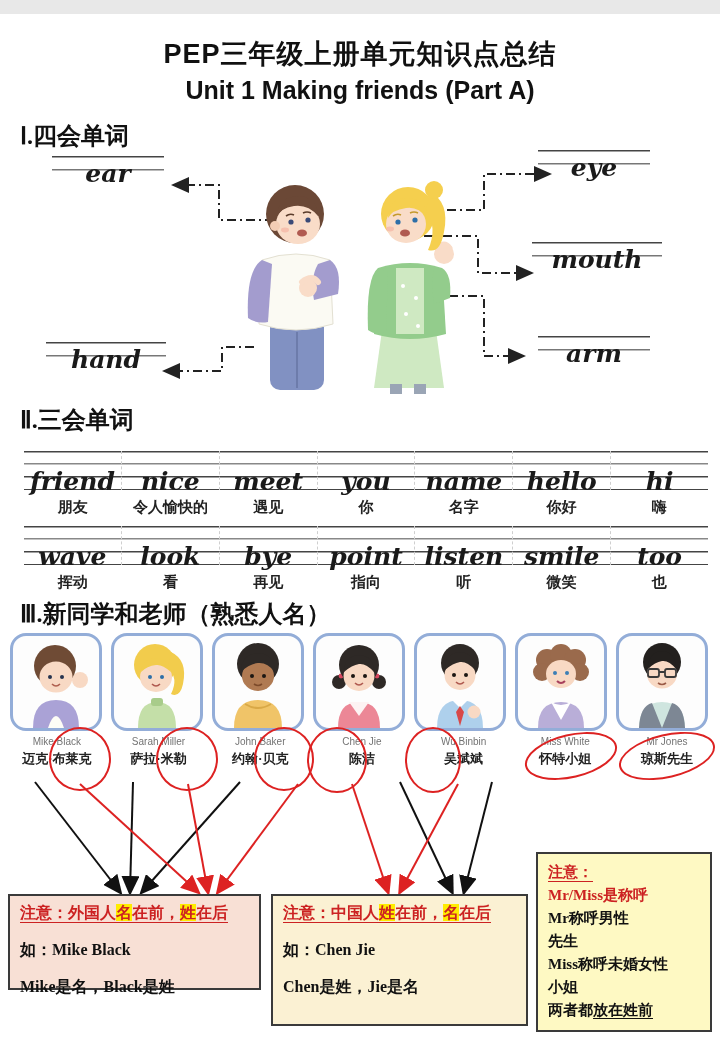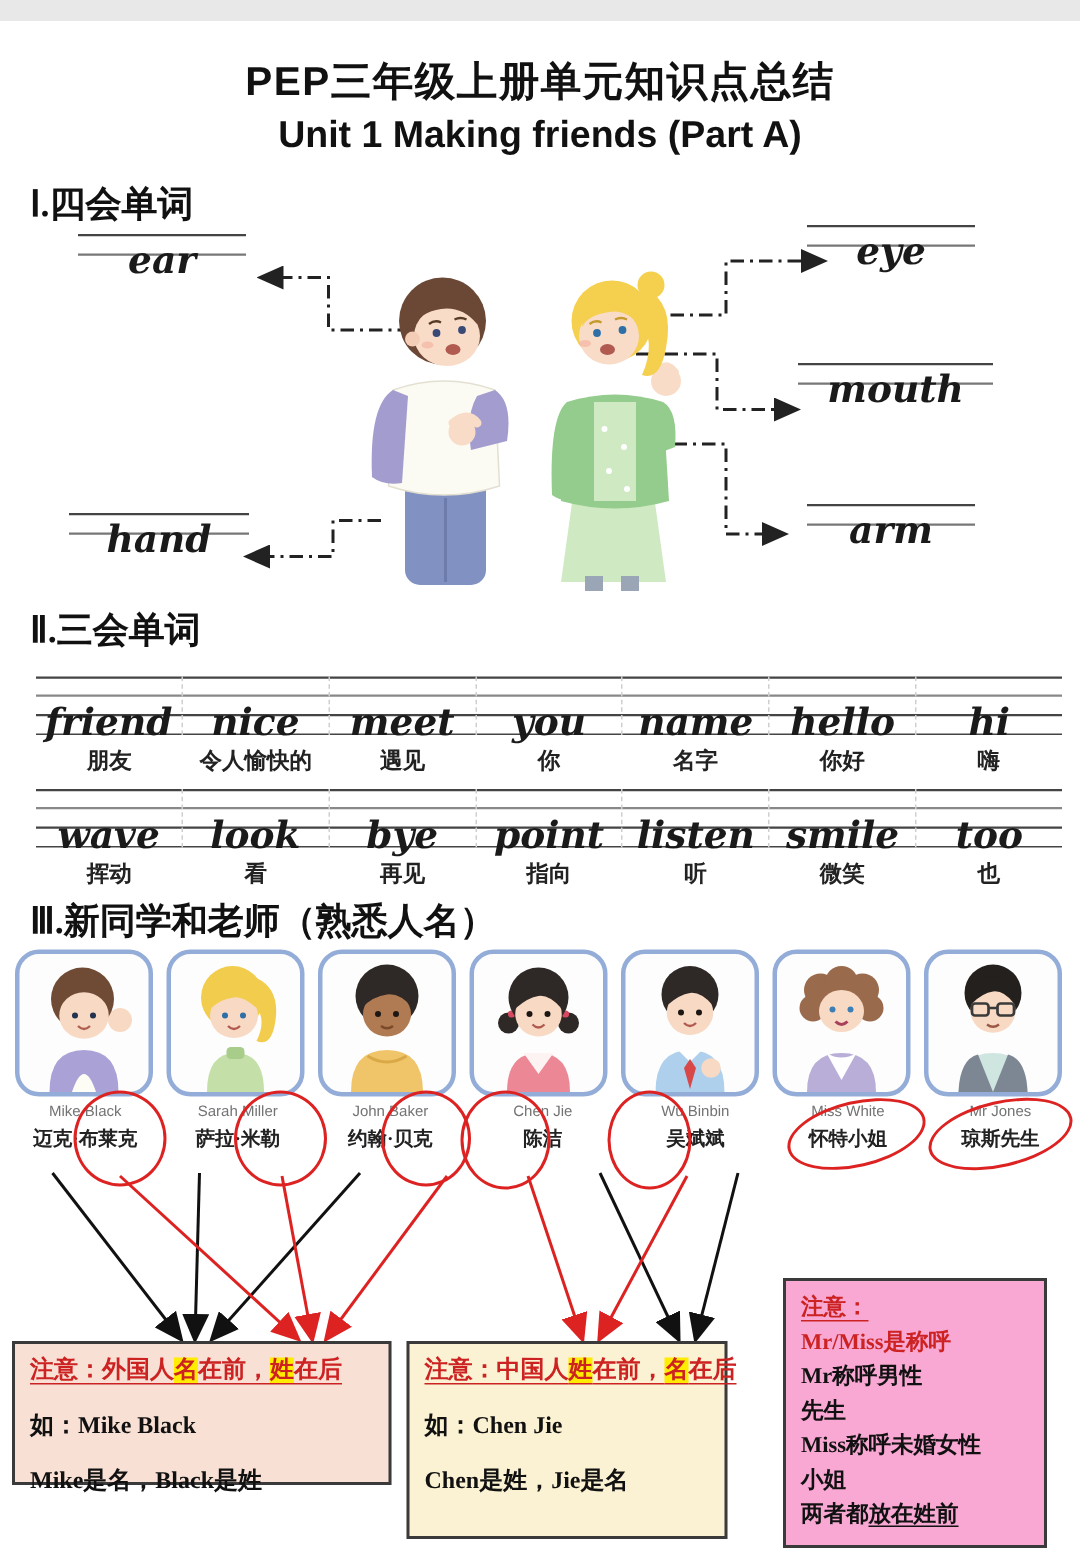--- a/index.html
+++ b/index.html
@@ -381,29 +381,29 @@
   </svg>
 
   <div class="note-box" style="left:8px;top:880px;width:253px;height:96px;background:#f8e0d5">
     <div class="note-title">
       <span>注意：外国人</span><span class="hl">名</span><span>在前，</span><span class="hl">姓</span><span>在后</span>
     </div>
     <div class="note-line">如：Mike Black</div>
     <div class="note-line">Mike是名，Black是姓</div>
   </div>
 
-  <div class="note-box" style="left:271px;top:880px;width:214px;height:132px;background:#fbf1d3">
+  <div class="note-box" style="left:271px;top:880px;width:257px;height:132px;background:#fbf1d3">
     <div class="note-title">
       <span>注意：中国人</span><span class="hl">姓</span><span>在前，</span><span class="hl">名</span><span>在后</span>
     </div>
     <div class="note-line">如：Chen Jie</div>
     <div class="note-line">Chen是姓，Jie是名</div>
   </div>
 
-  <div class="note-box" style="left:522px;top:838px;width:176px;height:180px;background:#f9a8d4">
+  <div class="note-box" style="left:536px;top:838px;width:176px;height:180px;background:#fef9c3">
     <div class="tbox-line tbox-red" style="text-decoration:underline;text-underline-offset:4px">注意：</div>
     <div class="tbox-line tbox-red">Mr/Miss是称呼</div>
     <div class="tbox-line">Mr称呼男性</div>
     <div class="tbox-line">先生</div>
     <div class="tbox-line">Miss称呼未婚女性</div>
     <div class="tbox-line">小姐</div>
     <div class="tbox-line">
       <span>两者都</span><span class="emph-u">放在姓前</span>
     </div>
   </div>

